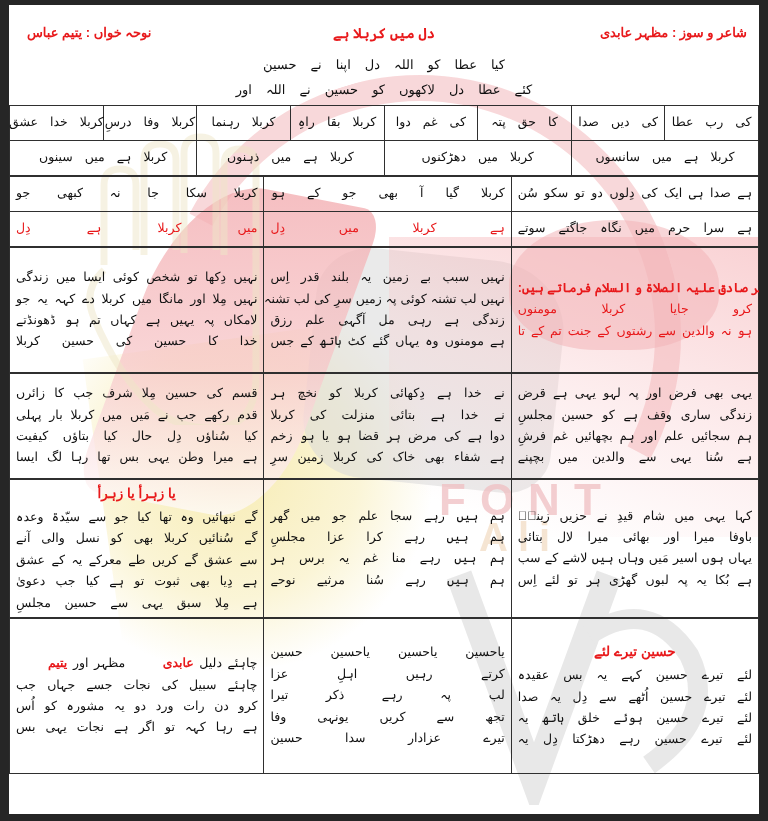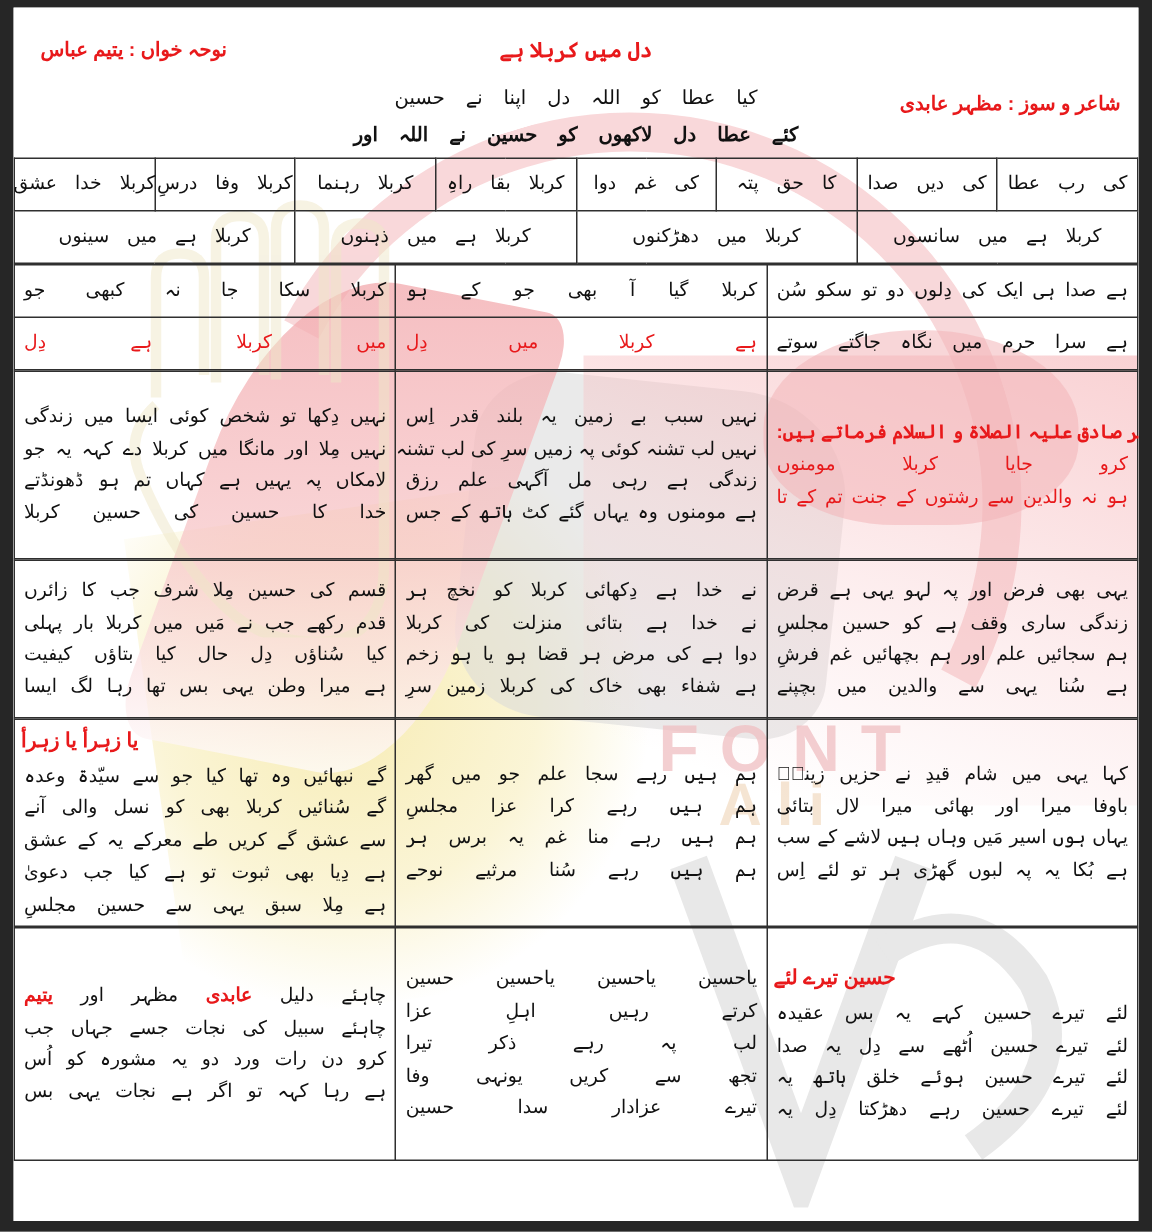--- a/index.html
+++ b/index.html
@@ -127,35 +127,35 @@
   }
   .hdr-line {
     position: absolute;
     color: #e8191b;
     font-size: 13px;
     font-weight: bold;
     direction: rtl;
     white-space: nowrap;
     text-align: right;
   }
-  .hdr-poet { right: 12px; top: 20px; margin-top: 36px; }
+  .hdr-poet { right: 12px; top: 20px; }
   .hdr-title { left: 50%; transform: translateX(-50%); top: 20px; font-size: 14px;}
   .hdr-reciter { left: 18px; top: 20px; }
 
   .hdr-verse {
     position: absolute;
     width: 100%;
     text-align: center;
     direction: rtl;
     color: #111;
     font-size: 13px;
     white-space: nowrap;
   }
   .hdr-v1 { top: 52px; }
-  .hdr-v2 { top: 77px; font-weight: bold; }
+  .hdr-v2 { top: 77px; }
   .hdr-verse span { display: inline-block; padding: 0 7px; }
 
   table.grid {
     width: 100%;
     border-collapse: collapse;
     table-layout: fixed;
   }
   table.grid td {
     border: 1px solid #2f2f2f;
     direction: rtl;
@@ -171,32 +171,32 @@
     font-size: 12.5px;
     color: #111;
     white-space: nowrap;
     line-height: 1.55;
   }
   .kline > span { flex: 0 0 auto; padding: 0 2px; }
   .kline.center { justify-content: center; }
   .kline.center > span { padding: 0 6px; }
 
   .red { color: #e8191b; }
-  .bold { font-weight: bold; }
+  .bold { font-weight: bold; margin-left: 32px; }
 
   .stanza-cell .kline { margin: 2px 0; }
 
   .c-right { width: 34%; }
   .c-mid   { width: 33%; }
   .c-left  { width: 33%; }
 
   .rowpair td { height: 30px; }
 
   .head-red {
-    text-align: left;
+    text-align: center;
     color: #e8191b;
     font-weight: bold;
     font-size: 13.5px;
     direction: rtl;
     padding: 3px 0 5px 0;
   }
 
   .big-cell { height: 120px; }
   .mid-cell { height: 100px; }
 </style>

